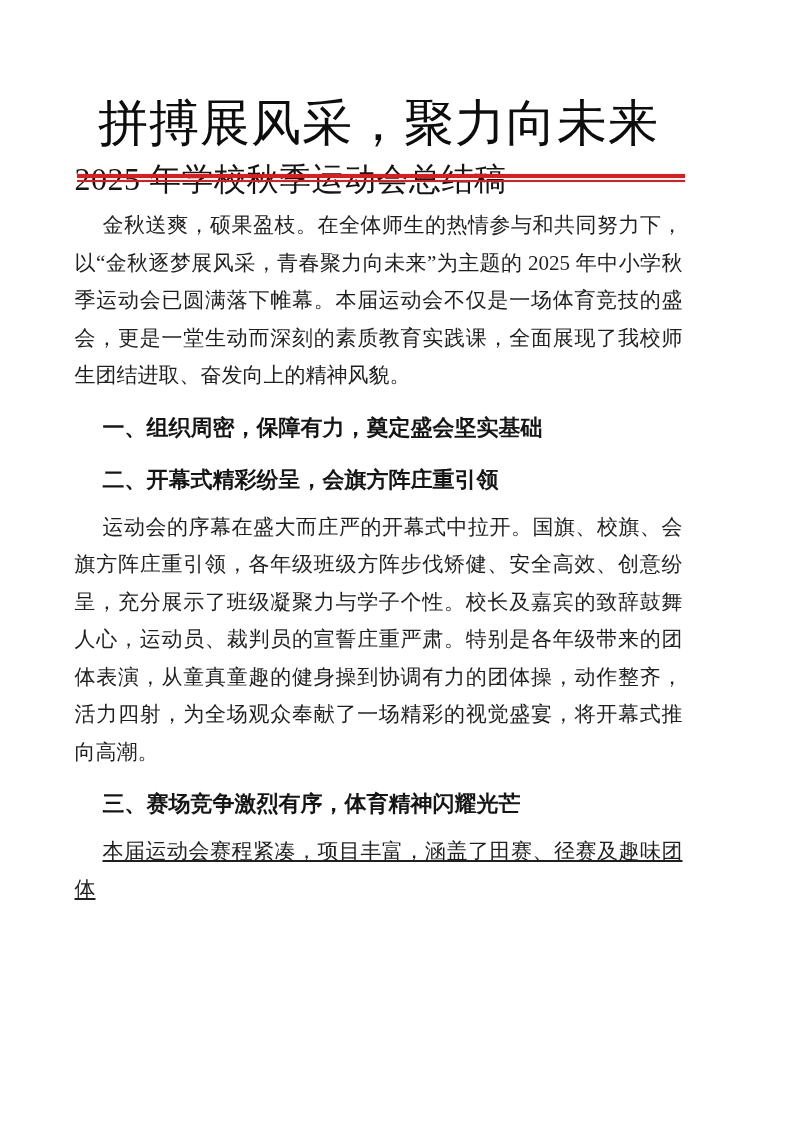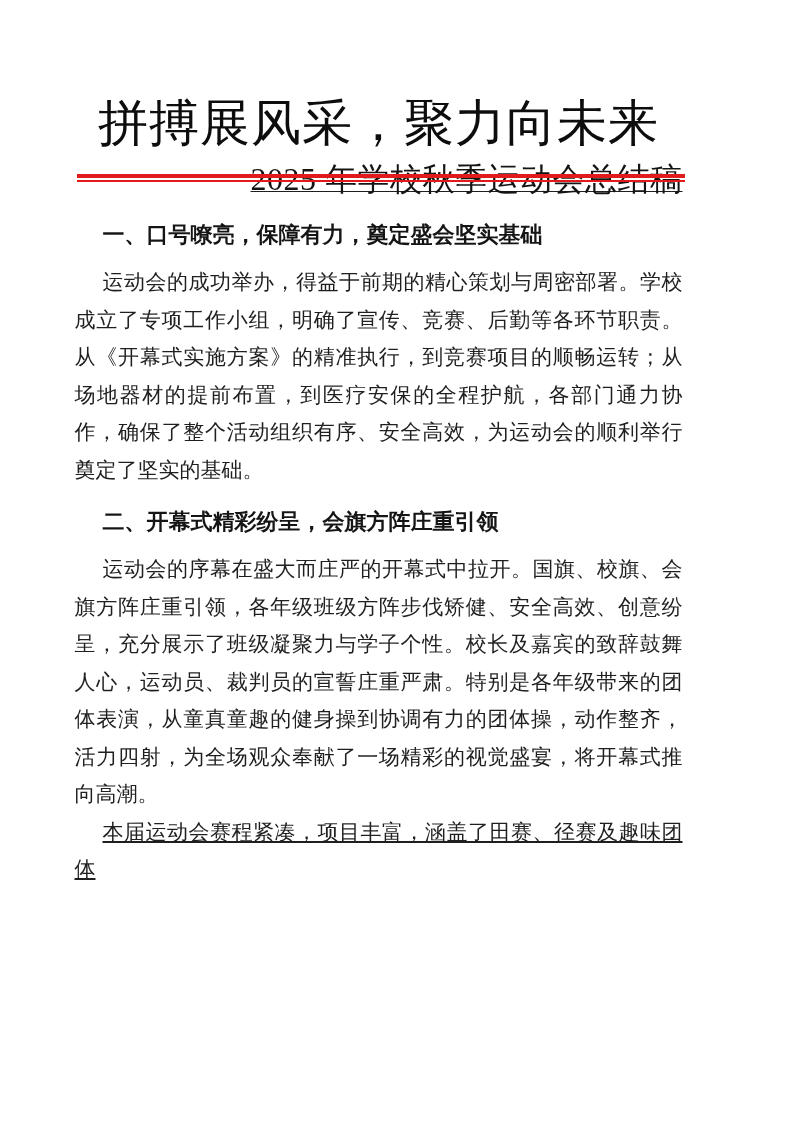--- a/index.html
+++ b/index.html
@@ -22,22 +22,21 @@
     line-height: 66px;
     font-weight: 400;
     text-align: center;
     letter-spacing: 1px;
     color: #0d0d0d;
     white-space: nowrap;
   }
   .subtitle-row {
     position: relative;
     height: 46px;
-    text-align: right;
-    text-decoration: underline;
+    text-align: left;
   }
   .doc-subtitle {
     position: relative;
     z-index: 1;
     font-family: "Liberation Serif", serif;
     font-size: 32px;
     line-height: 46px;
     color: #141414;
     letter-spacing: 0.5px;
     white-space: nowrap;
@@ -81,26 +80,27 @@
 
   <div class="doc-title">拼搏展风采，聚力向未来</div>
 
   <div class="subtitle-row">
     <div class="strike-line"></div>
     <span class="doc-subtitle">2025 年学校秋季运动会总结稿</span>
   </div>
 
   <div class="body-col">
 
+    <p class="para first">金秋送爽，硕果盈枝。在全体师生的热情参与和共同努力下，以“金秋逐梦展风采，青春聚力向未来”为主题的 2025 年中小学秋季运动会已圆满落下帷幕。本届运动会不仅是一场体育竞技的盛会，更是一堂生动而深刻的素质教育实践课，全面展现了我校师生团结进取、奋发向上的精神风貌。</p>
 
-    <h2 class="heading">一、口号嘹亮，保障有力，奠定盛会坚实基础</h2>
+    <h2 class="heading">一、组织周密，保障有力，奠定盛会坚实基础</h2>
 
-    <p class="para">运动会的成功举办，得益于前期的精心策划与周密部署。学校成立了专项工作小组，明确了宣传、竞赛、后勤等各环节职责。从《开幕式实施方案》的精准执行，到竞赛项目的顺畅运转；从场地器材的提前布置，到医疗安保的全程护航，各部门通力协作，确保了整个活动组织有序、安全高效，为运动会的顺利举行奠定了坚实的基础。</p>
 
     <h2 class="heading">二、开幕式精彩纷呈，会旗方阵庄重引领</h2>
 
     <p class="para">运动会的序幕在盛大而庄严的开幕式中拉开。国旗、校旗、会旗方阵庄重引领，各年级班级方阵步伐矫健、安全高效、创意纷呈，充分展示了班级凝聚力与学子个性。校长及嘉宾的致辞鼓舞人心，运动员、裁判员的宣誓庄重严肃。特别是各年级带来的团体表演，从童真童趣的健身操到协调有力的团体操，动作整齐，活力四射，为全场观众奉献了一场精彩的视觉盛宴，将开幕式推向高潮。</p>
 
+    <h2 class="heading">三、赛场竞争激烈有序，体育精神闪耀光芒</h2>
 
     <p class="para continued">本届运动会赛程紧凑，项目丰富，涵盖了田赛、径赛及趣味团体</p>
 
   </div>
 </div>
 
 </body></html>

